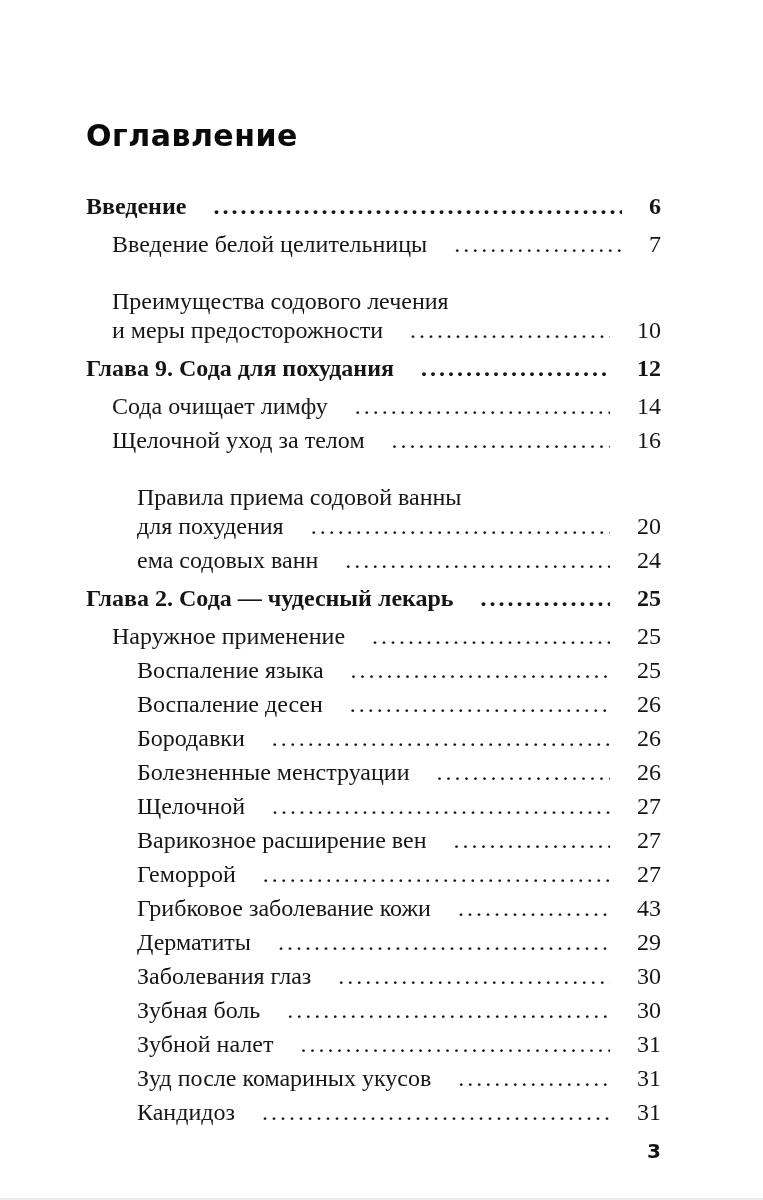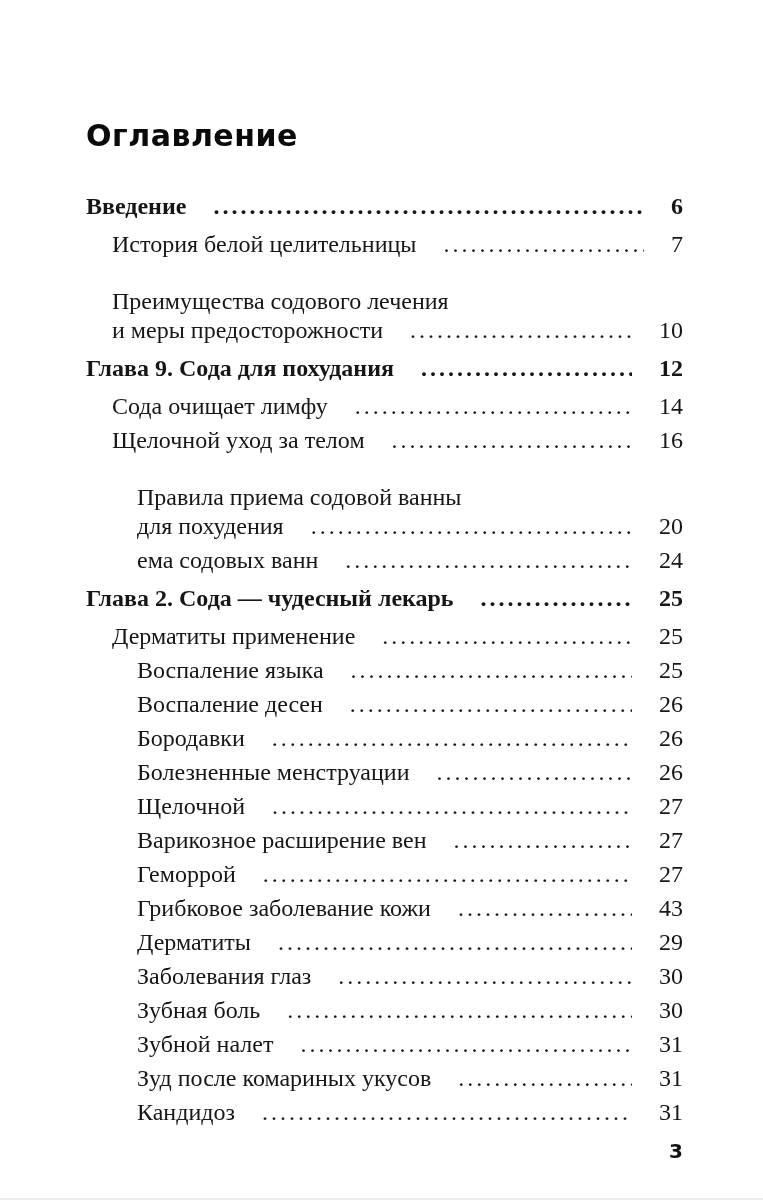--- a/index.html
+++ b/index.html
@@ -3,21 +3,21 @@
 <meta charset="utf-8">
 <style>
   html, body { margin: 0; padding: 0; background: #ffffff; }
 
   .page {
     position: relative;
     width: 763px;
     height: 1200px;
     box-sizing: border-box;
     background: #ffffff;
-    padding: 118px 80px 0 86px;
+    padding: 118px 102px 0 86px;
     font-family: "Liberation Serif", serif;
     color: #161616;
     overflow: hidden;
   }
 
   .title {
     margin: 0;
     font-family: "DejaVu Sans", sans-serif;
     font-weight: bold;
     font-size: 30px;
@@ -81,21 +81,21 @@
   <div class="toc" id="toc-list">
       <div class="entry level-0 bold">
         <div class="dot-line">
           <span class="label">Введение</span>
           <span class="leader"></span>
           <span class="pg">6</span>
         </div>
       </div>
       <div class="entry level-1">
         <div class="dot-line">
-          <span class="label">История белой целительницы</span>
+          <span class="label">Введение белой целительницы</span>
           <span class="leader"></span>
           <span class="pg">7</span>
         </div>
       </div>
       <div class="entry level-1">
         <div class="pre-line">Преимущества содового лечения</div>
         <div class="dot-line">
           <span class="label">и меры предосторожности</span>
           <span class="leader"></span>
           <span class="pg">10</span>
@@ -139,21 +139,21 @@
       </div>
       <div class="entry level-0 bold">
         <div class="dot-line">
           <span class="label">Глава 2. Сода — чудесный лекарь</span>
           <span class="leader"></span>
           <span class="pg">25</span>
         </div>
       </div>
       <div class="entry level-1">
         <div class="dot-line">
-          <span class="label">Дерматиты применение</span>
+          <span class="label">Наружное применение</span>
           <span class="leader"></span>
           <span class="pg">25</span>
         </div>
       </div>
       <div class="entry level-2">
         <div class="dot-line">
           <span class="label">Воспаление языка</span>
           <span class="leader"></span>
           <span class="pg">25</span>
         </div>

